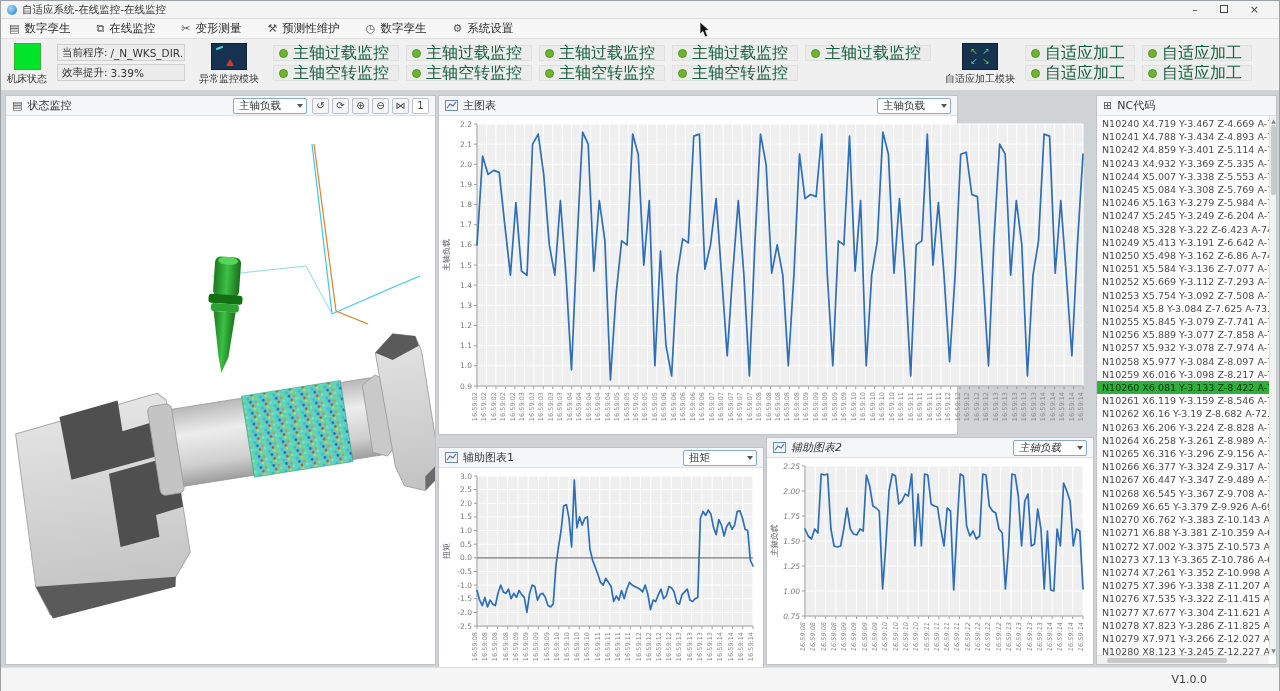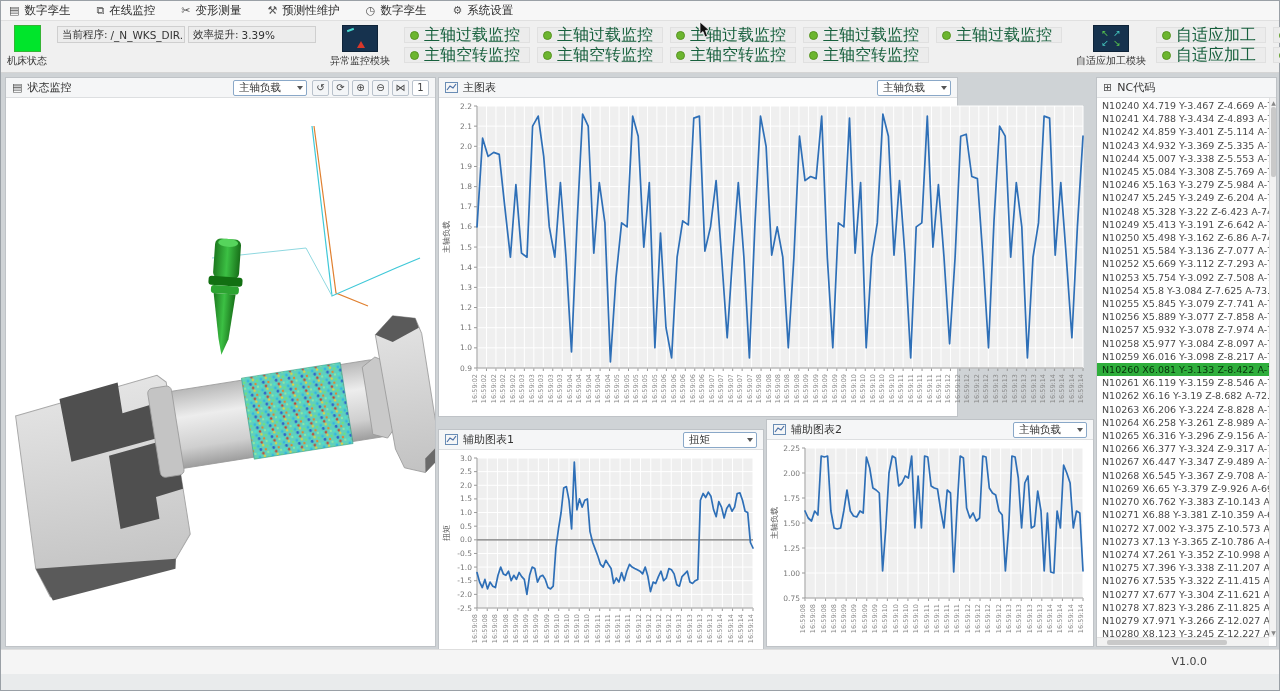--- a/index.html
+++ b/index.html
@@ -21,21 +21,21 @@
     display:flex; align-items:center; padding-left:8px; gap:26px; }
   .menu-item { display:flex; align-items:center; gap:5px; font-size:11.5px; color:#2d2d2d; }
   .mi-icon { font-size:11px; color:#555; }
 
   
   .toolbar { height:52px; background:#f0f0f0; border-bottom:1px solid #d5d5d5;
     display:flex; align-items:flex-start; padding:4px 6px 0 6px; }
   .tb-block { display:flex; flex-direction:column; align-items:center; margin-right:10px; }
   .status-square { width:27px; height:27px; background:#00e52b; border:1px solid #35b335; }
   .tb-caption { font-size:10px; color:#333; margin-top:2px; white-space:nowrap; }
-  .info-col { display:flex; gap:3px; margin-right:14px; margin-top:1px; }
+  .info-col { display:flex; flex-direction:column; gap:3px; margin-right:14px; margin-top:1px; }
   .info-box { width:128px; height:17px; background:#ececec; border:1px solid #cfcfcf;
     font-size:10.5px; color:#333; display:flex; align-items:center; padding:0 4px; white-space:nowrap; overflow:hidden; }
   .info-box b { font-weight:normal; margin-right:3px; }
   .module-icon { width:36px; height:27px; background:#16324e; border:1px solid #0e2338;
     position:relative; overflow:hidden; }
   .mi-red-tri { position:absolute; left:14px; bottom:3px; width:0; height:0;
     border-left:4px solid transparent; border-right:4px solid transparent; border-bottom:7px solid #d8372a; }
   .mi-cyan { position:absolute; left:4px; top:3px; width:7px; height:2px; background:#49d8d0; transform:rotate(-20deg); }
   .ad-arrows { position:absolute; inset:0; color:#59c94d; font-size:9px; line-height:9px;
     display:grid; grid-template-columns:1fr 1fr; place-items:center; padding:3px 5px; }
@@ -58,21 +58,21 @@
     background:#fff; border:1px solid #8aa8c8; border-radius:2px; font-size:10.5px; color:#333; padding:0 3px 0 5px; }
   .dd-arrow { width:0; height:0; border-left:3.5px solid transparent; border-right:3.5px solid transparent;
     border-top:4px solid #555; }
   .tool-ic { width:17px; height:16px; border:1px solid #b9c2cc; background:#f3f5f7; border-radius:2px;
     font-size:10px; color:#444; display:flex; align-items:center; justify-content:center; }
   .tool-ic.num { background:#fff; font-size:10px; }
 
   #left-panel  { left:4px;  top:4px; width:431px; height:570px; }
   #main-panel  { left:437px; top:4px; width:520px; height:340px; }
   #aux1-panel  { left:437px; top:356px; width:326px; height:228px; }
-  #aux2-panel  { left:765px; top:346px; width:328px; height:228px; }
+  #aux2-panel  { left:765px; top:346px; width:328px; height:228px;font-style:italic; }
   #nc-panel    { left:1095px; top:4px; width:181px; height:570px; }
 
   .viewer3d { width:429px; height:548px; display:block; background:#fff; }
   .chart-box { display:block; }
   #chart-main { width:652px; height:316px; }
   #chart-aux1 { width:322px; height:204px; }
   #chart-aux2 { width:324px; height:204px; }
 
   .chart-ico { width:13px; height:11px; flex:0 0 auto; }
 
@@ -92,20 +92,29 @@
     font-size:11px; color:#444; }
   .version { position:absolute; right:72px; top:5px; }
 
   .cursor { position:absolute; left:698px; top:21px; width:12px; height:16px; }
 </style>
 </head>
 <body>
 
 <div class="app">
 
+  <div class="titlebar">
+    <span class="app-icon"></span>
+    <span>自适应系统-在线监控-在线监控</span>
+    <div class="win-controls">
+      <span class="win-btn">–</span>
+      <span class="win-btn"><span class="maxbox"></span></span>
+      <span class="win-btn">×</span>
+    </div>
+  </div>
 
   <div class="menubar" id="menubar">
       <div class="menu-item">
         <span class="mi-icon">▤</span>
         <span>数字孪生</span>
       </div>
       <div class="menu-item">
         <span class="mi-icon">⧉</span>
         <span>在线监控</span>
       </div>

